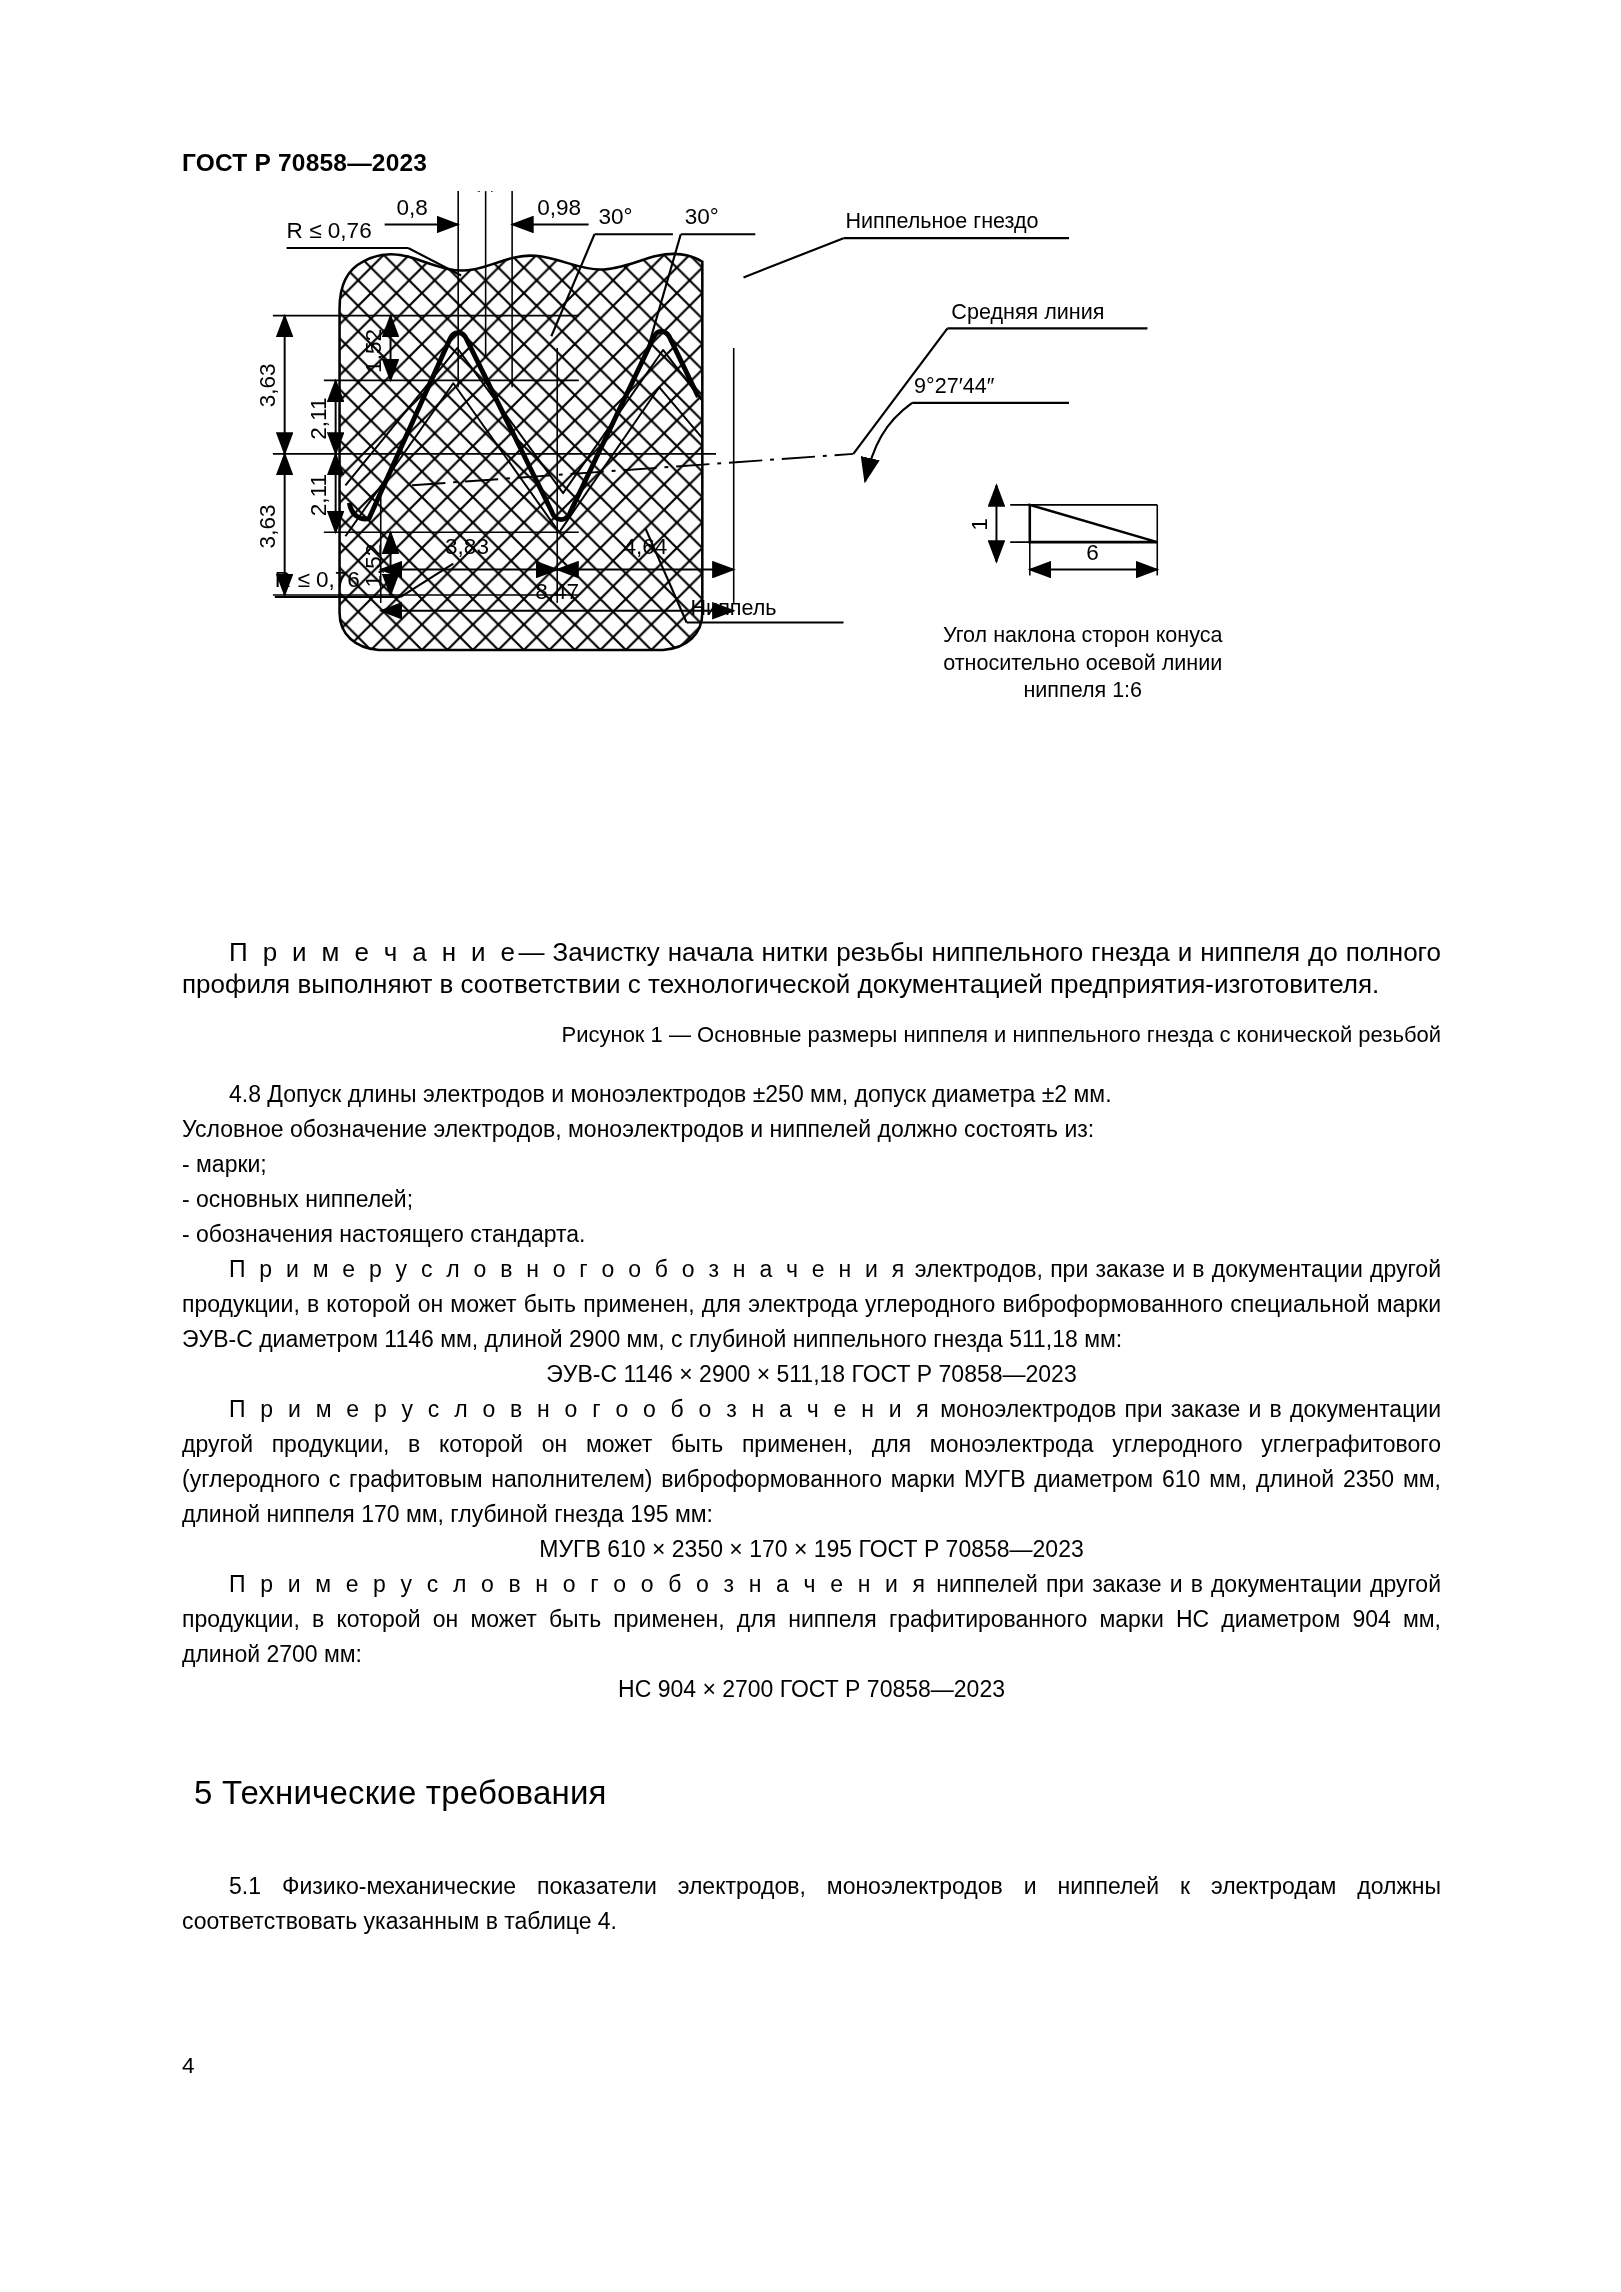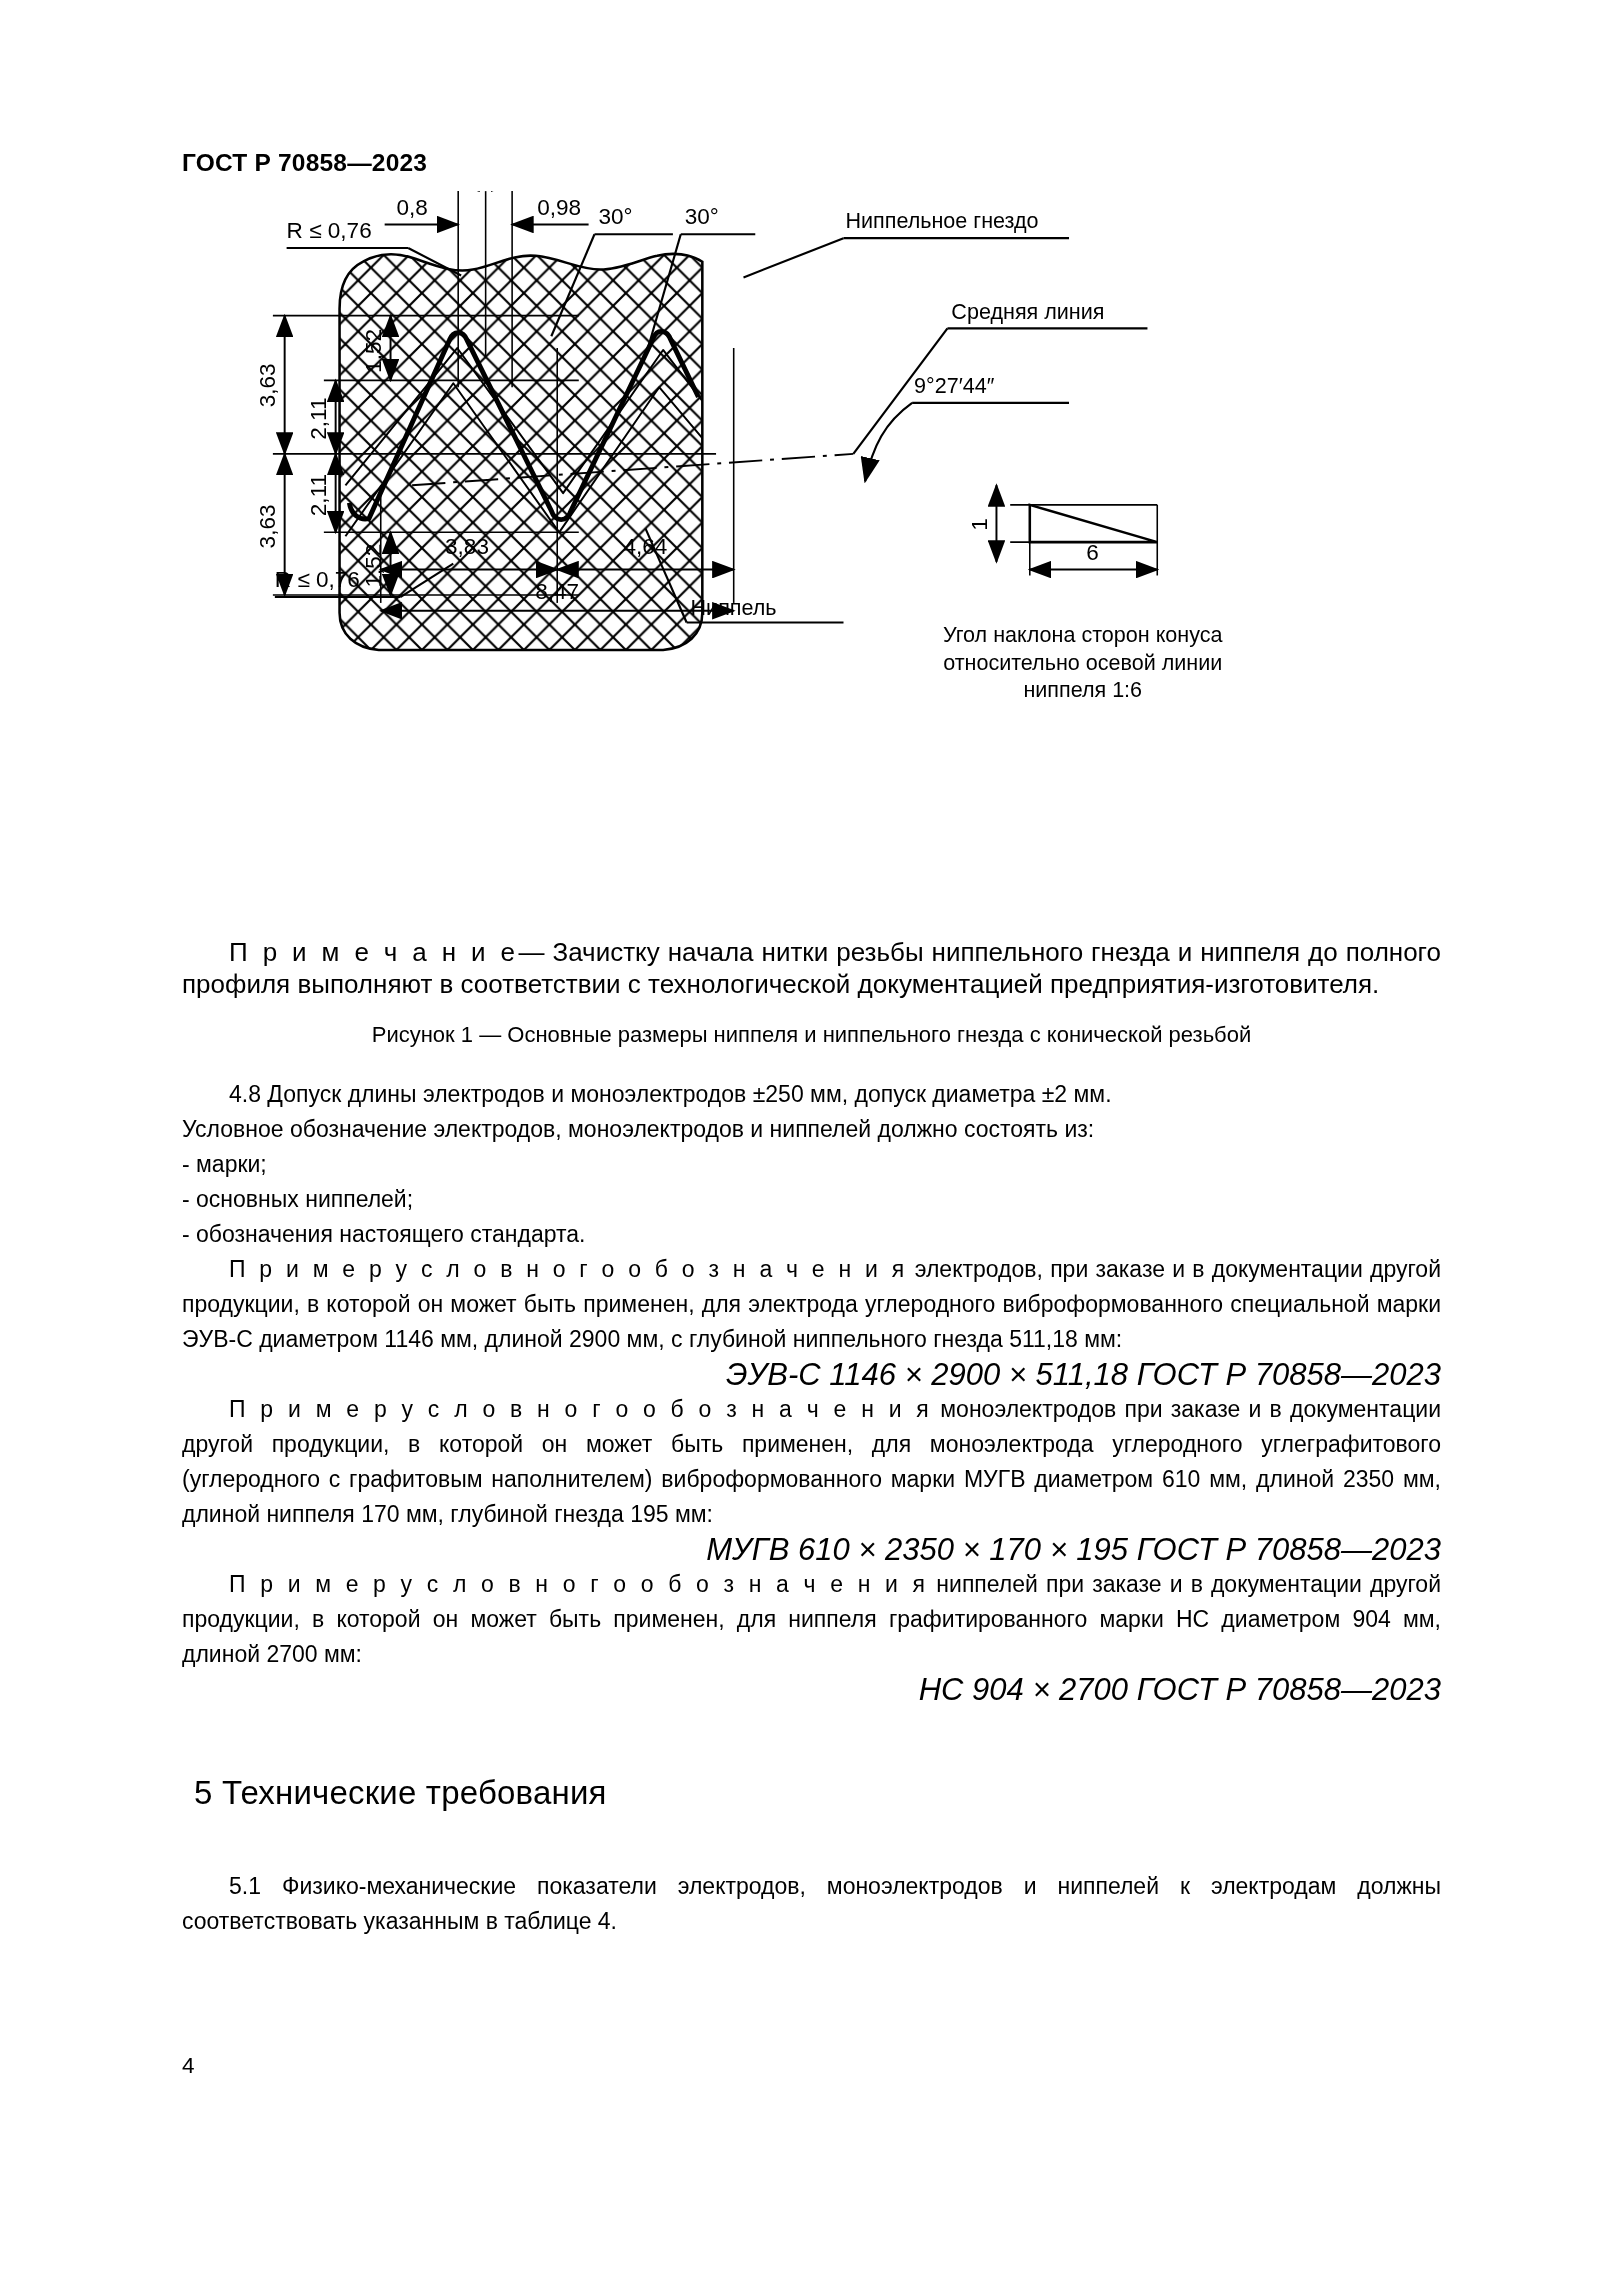--- a/index.html
+++ b/index.html
@@ -45,29 +45,28 @@
     text-justify:inter-word;
   }
   p.nojust { text-align:left; }
   .note {
     font-size:26px; line-height:32px;
     text-align:justify;
   }
   .note .lbl { letter-spacing:3.5px; }
   .figcap {
     font-size:22px;
-    text-align:center;
+    text-align:right;
     margin-top:16.7px;
   }
   .indent { text-indent:47px; }
   .spaced { letter-spacing:3.3px; }
   .centered-italic {
-    text-align:right;
-    font-style:italic;
-    font-size:31px;
+    text-align:center;
+    font-size:23px;
     line-height:35px;
   }
   h2.sect {
     font-size:33px;
     font-weight:normal;
     margin:12px;
     letter-spacing:0.2px;
   }
   .gap-m { height:25.5px; }
   .gap-l { height:45px; }

